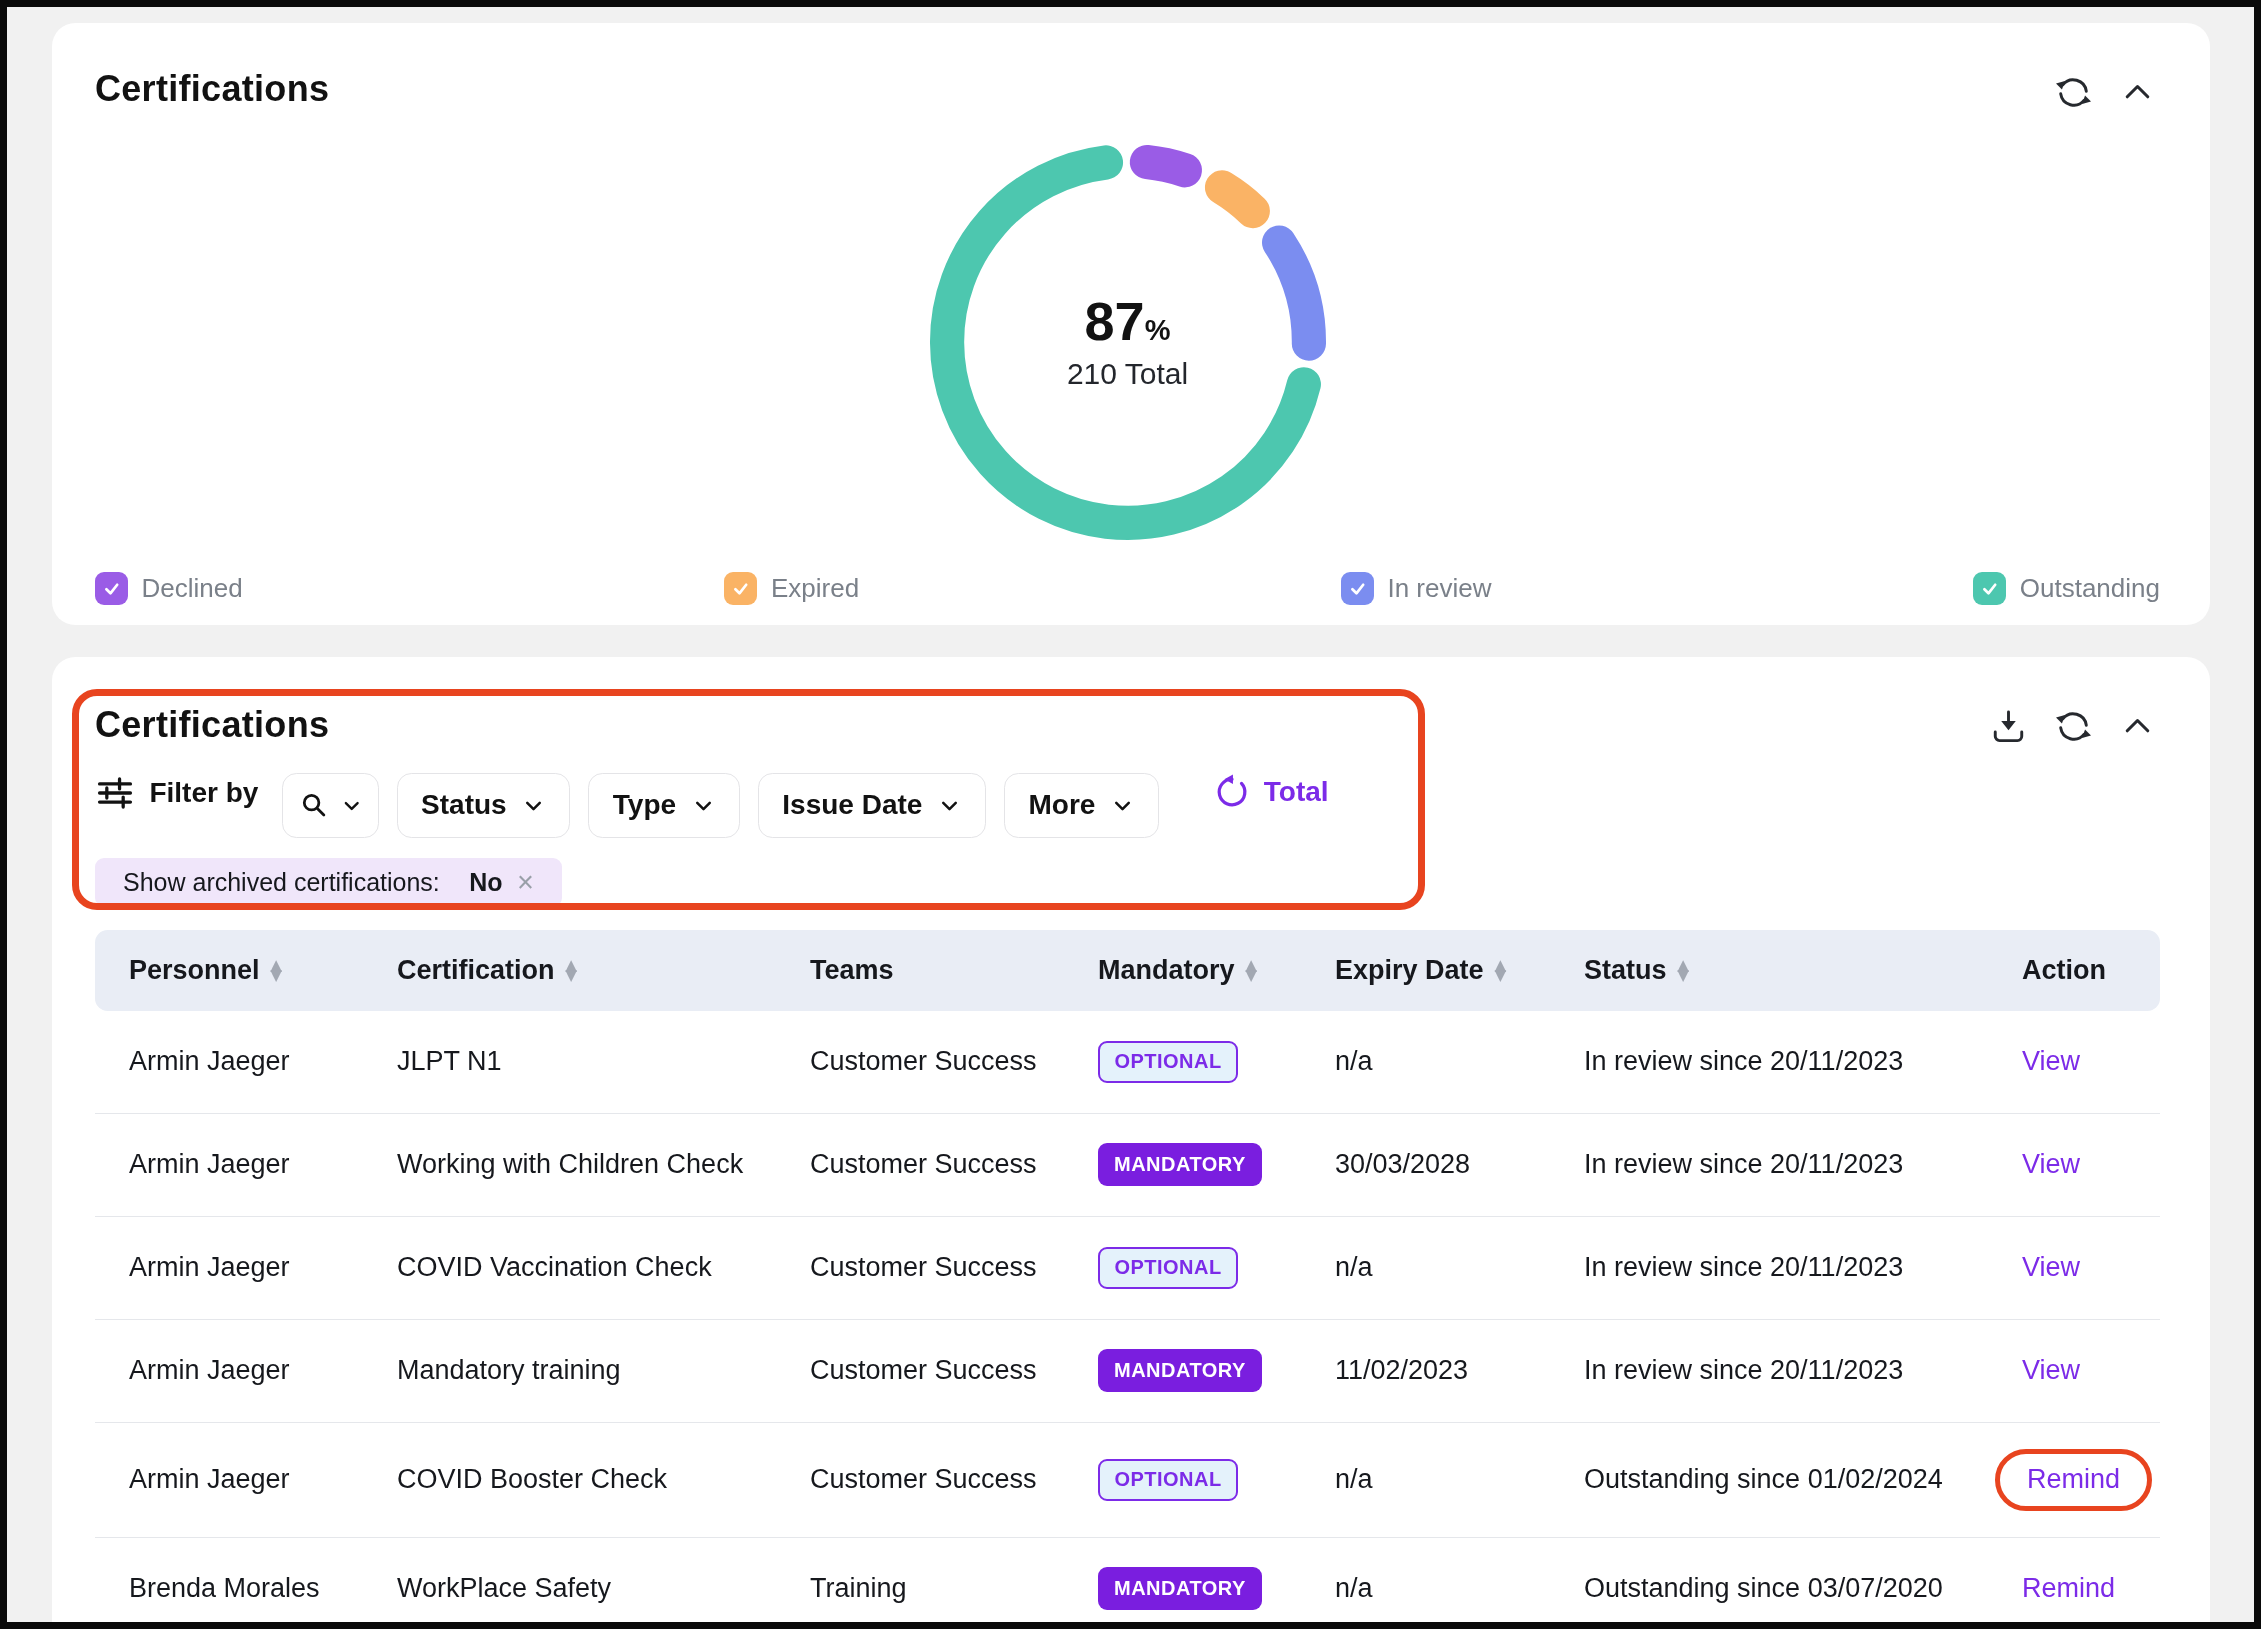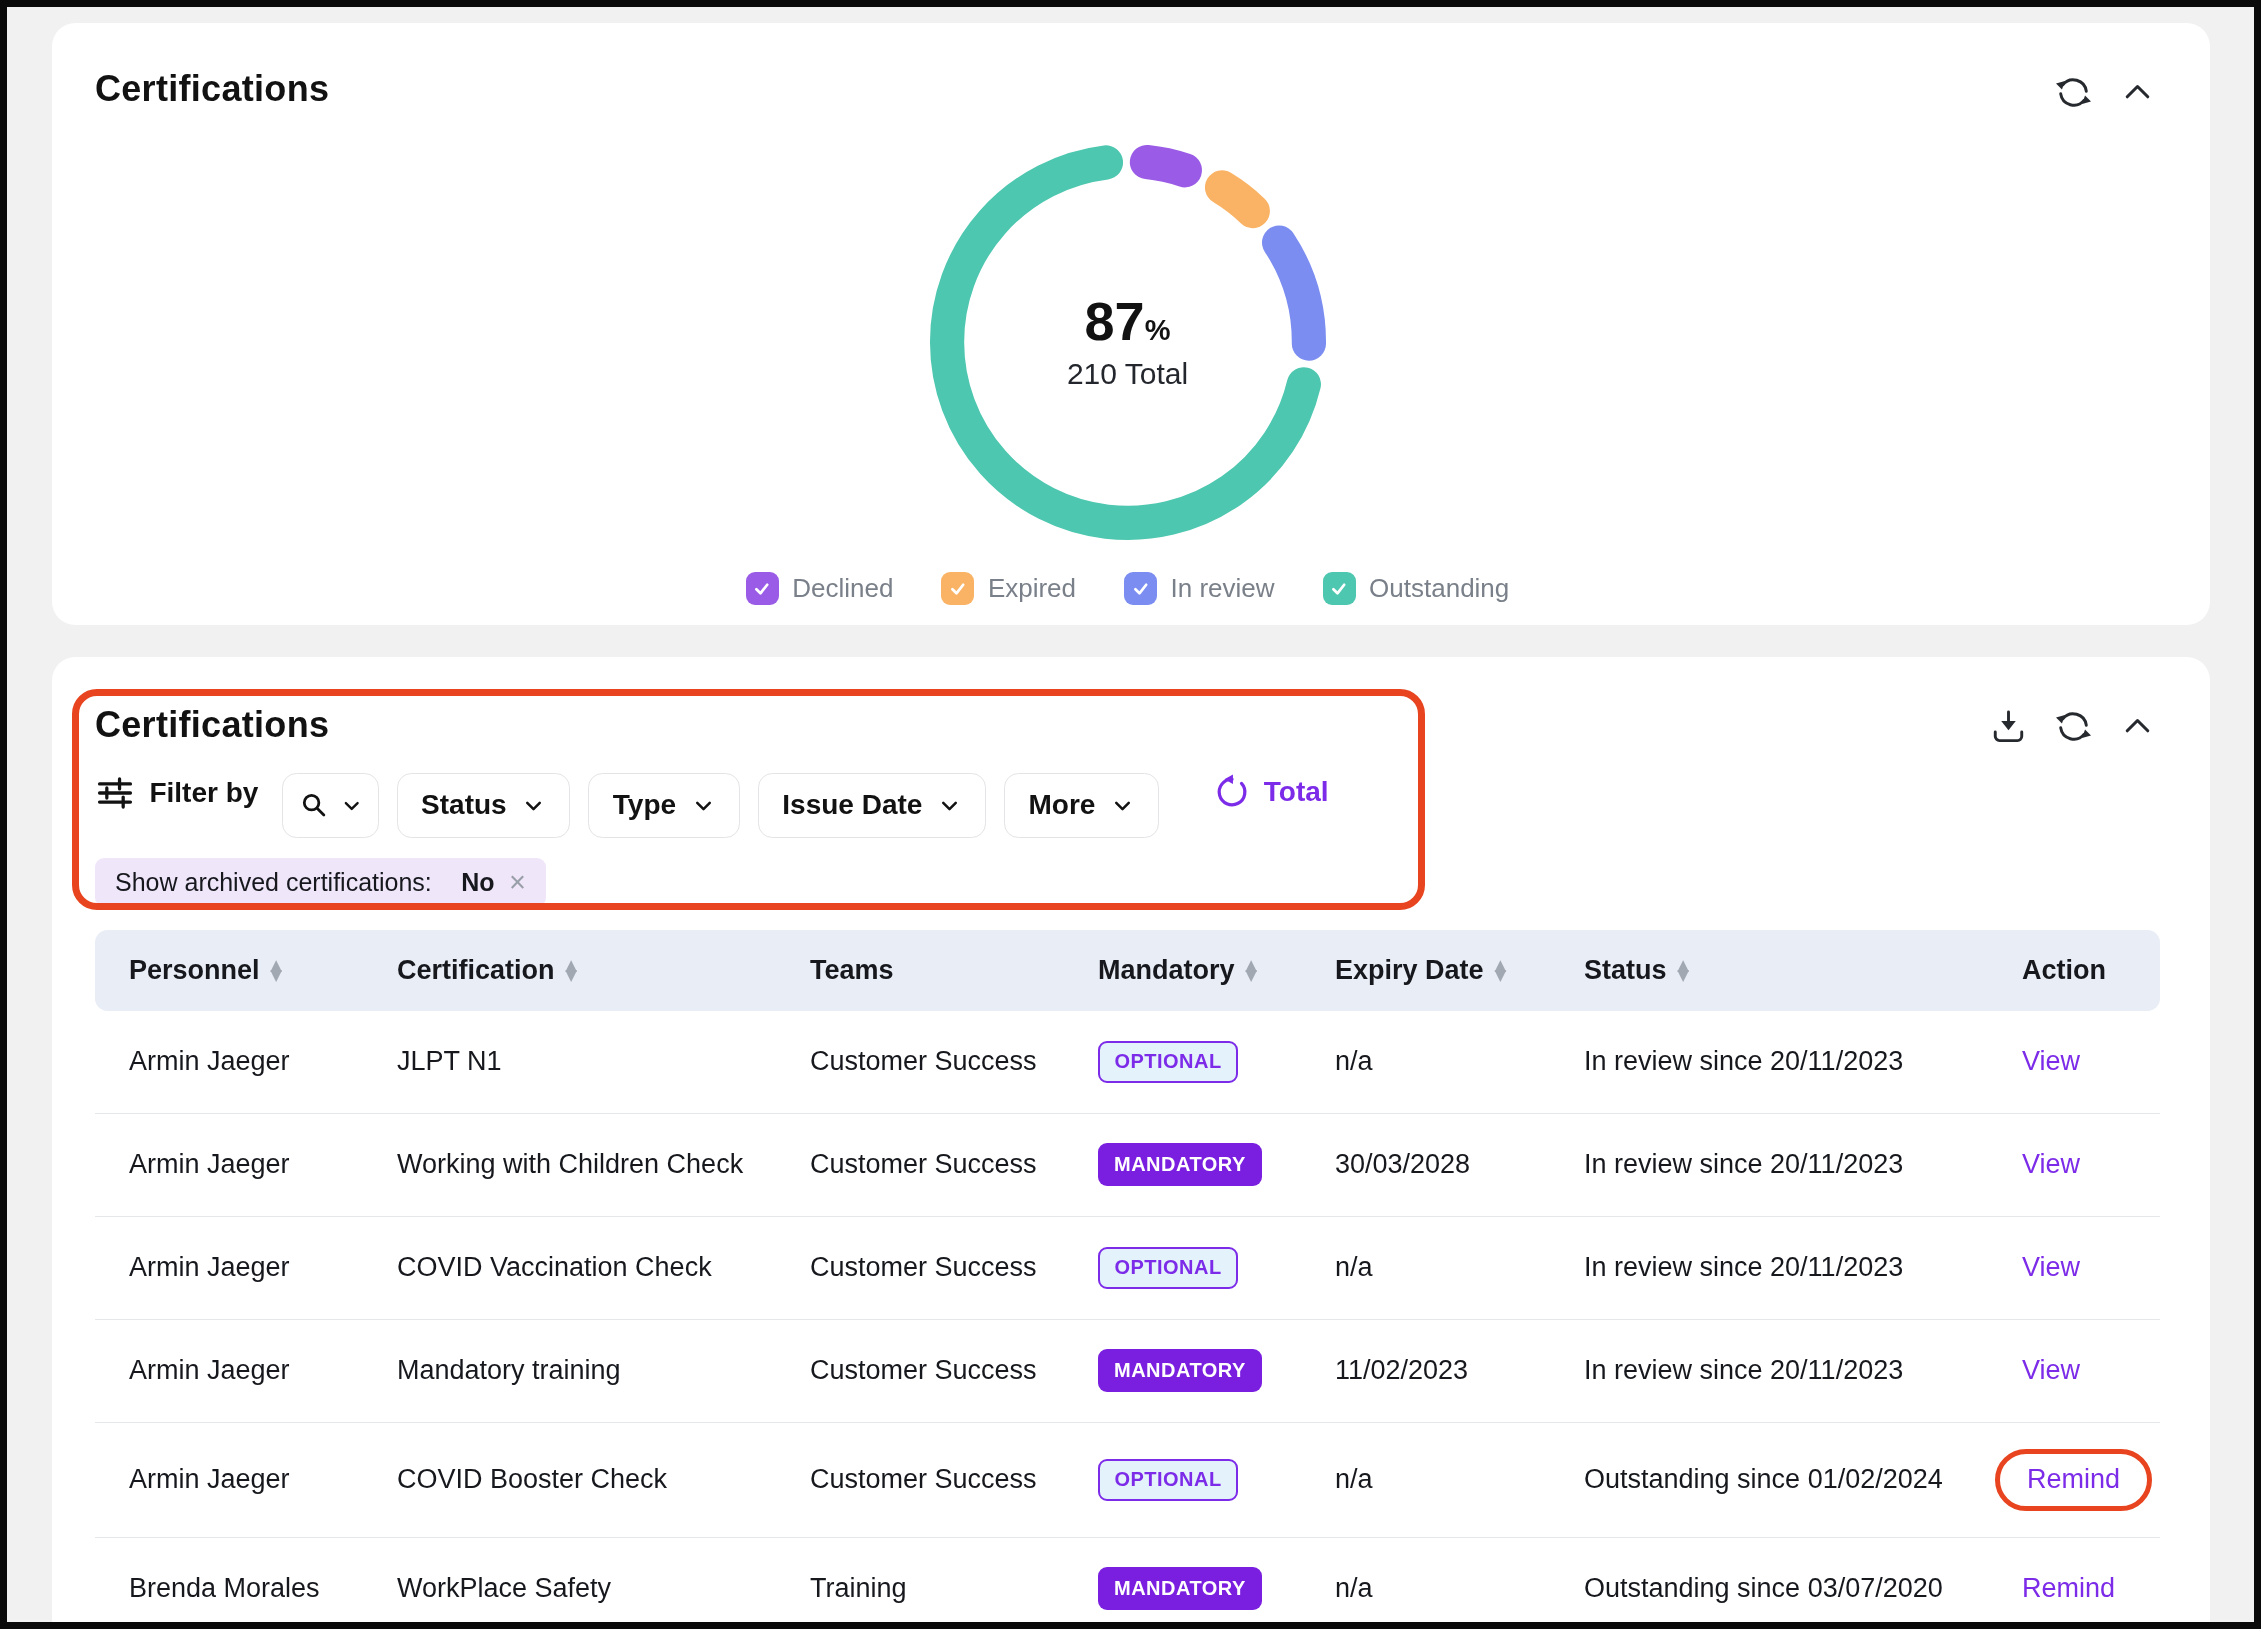--- a/index.html
+++ b/index.html
@@ -21,21 +21,21 @@
 
   
   .donut-wrap { position:relative; width:414px; height:414px; margin:25px auto 0; }
   .donut-wrap svg { width:100%; height:100%; display:block; }
   .donut-center { position:absolute; inset:0; display:flex; flex-direction:column;
                   align-items:center; justify-content:center; gap:9px; pointer-events:none; }
   .donut-value { font-size:54px; font-weight:800; color:#121212; line-height:1; }
   .donut-value .pct { font-size:29px; font-weight:600; }
   .donut-sub { font-size:30px; color:#23262C; }
 
-  .legend { display:flex; justify-content:center; align-items:center; gap:48px; margin-top:23.4px; }
+  .legend { display:flex; justify-content:space-between; align-items:center; gap:48px; margin-top:23.4px; }
   .legend-item { display:flex; align-items:center; gap:13.5px; cursor:pointer; }
   .cb { width:33px; height:33px; border-radius:9px; display:flex; align-items:center; justify-content:center; flex:0 0 auto; }
   .cb svg { width:21.6px; height:21.6px; }
   .legend-label { font-size:26px; color:#7A8089; }
 
   
   .annotation-box { position:absolute; left:20px; top:32px; width:1353px; height:221px;
                     border:7.2px solid var(--annotation-red,#E8441F); border-radius:25px;
                     pointer-events:none; z-index:5; }
 
@@ -46,21 +46,21 @@
                 padding:0 23.4px; background:#fff; border:1.8px solid #E4E4E7; border-radius:14.4px;
                 font-family:inherit; font-size:28px; font-weight:800; color:#121212; cursor:pointer; }
   .search-btn { width:97px; padding:0 14.4px; gap:9px; }
   .search-btn svg.mag { width:36px; height:36px; }
   .chev { width:25px; height:25px; }
   .reset-btn { display:flex; align-items:center; gap:12.6px; margin-left:36px; background:none; border:none;
                color:var(--accent-purple,#7C2BE8); font-family:inherit; font-size:28px; font-weight:800; cursor:pointer; }
   .reset-btn svg { width:38px; height:38px; }
 
   .chip { display:inline-flex; align-items:center; gap:14.4px; margin-top:20px;
-          background:var(--chip-bg,#F0E6FA); border-radius:9px; padding:10px 20px;
+          background:var(--chip-bg,#F0E6FA); border-radius:9px; padding:10px 28px;
           font-size:25px; color:#16181D; cursor:pointer; }
   .chip b { font-weight:800;margin-left:15px; }
   .chip-x { color:#999FA8; font-size:29px; line-height:1; }
 
   
   .table { margin-top:23.4px; }
   .thead, .tr { display:grid; grid-template-columns:302px 413px 288px 237px 249px 438px minmax(0,1fr); align-items:center; }
   .thead { height:81px; background:var(--table-header-bg,#E9EDF5); border-radius:12.6px;
            font-size:27px; font-weight:800; color:#16181D; }
   .th { display:flex; align-items:center; gap:10.8px; }

